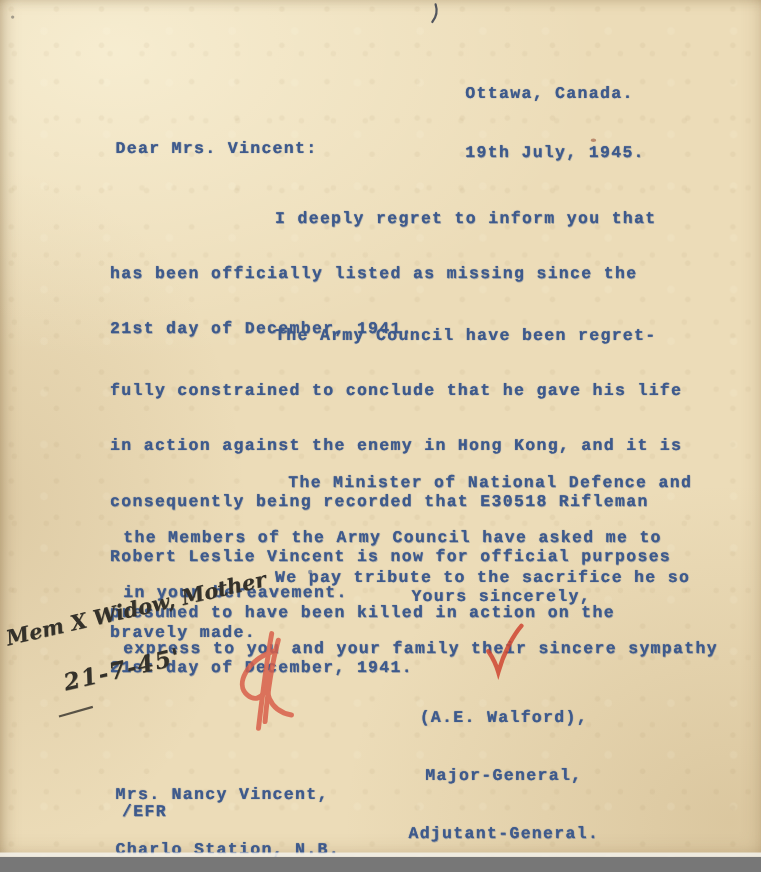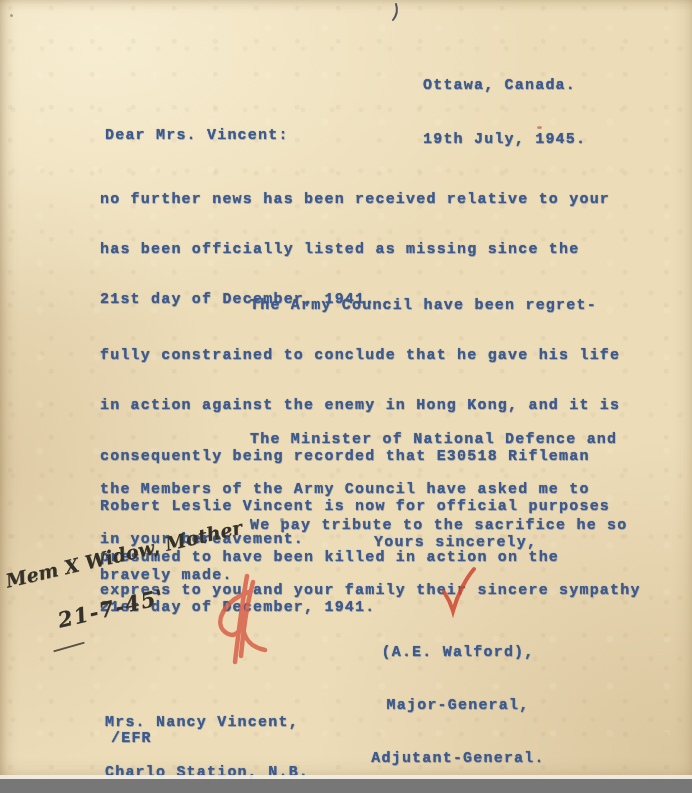--- a/index.html
+++ b/index.html
@@ -29,21 +29,21 @@
   .type {
     position:absolute; color:#3e5a8c; font-size:15px; line-height:16.8px;
     letter-spacing:1.2px; white-space:pre;
     text-shadow:0 0 1px rgba(62,90,140,.85), .5px .5px 0 rgba(62,90,140,.35);
   }
   .indent { padding-left:150px; }
   .dateline   { left:423px; top:41px;  line-height:18px; }
   .salutation { left:105px; top:128px; }
   .p1 { left:100px; top:158px; }
   .p2 { left:100px; top:264px; }
-  .p3 { left:100px; top:398px; }
+  .p3 { left:112px; top:398px; }
   .p4 { left:100px; top:484px; }
   .closing   { left:374px; top:535px;text-align:right; }
   .sigblock  { left:337px; top:609px; width:242px; text-align:center; line-height:17.6px; }
   .recipient { left:105px; top:681px; }
   .reference { left:111px; top:731px;text-align:center; }
   .hand {
     position:absolute; color:#34312a; font-family:"DejaVu Serif", serif;
     font-style:italic; white-space:pre;
     text-shadow:.4px .4px 0 rgba(52,49,42,.5);
   }
@@ -65,21 +65,21 @@
   </svg>
 
   <div class="type dateline">
     <div>Ottawa, Canada.</div>
     <div>19th July, 1945.</div>
   </div>
 
   <div class="type salutation">Dear Mrs. Vincent:</div>
 
   <div class="type p1">
-    <div>no further news has been received relative to your</div>
+    <div class="indent">I deeply regret to inform you that</div>
     <div>has been officially listed as missing since the</div>
     <div>21st day of December, 1941.</div>
   </div>
 
   <div class="type p2">
     <div class="indent">The Army Council have been regret-</div>
     <div>fully constrained to conclude that he gave his life</div>
     <div>in action against the enemy in Hong Kong, and it is</div>
     <div>consequently being recorded that E30518 Rifleman</div>
     <div>Robert Leslie Vincent is now for official purposes</div>

